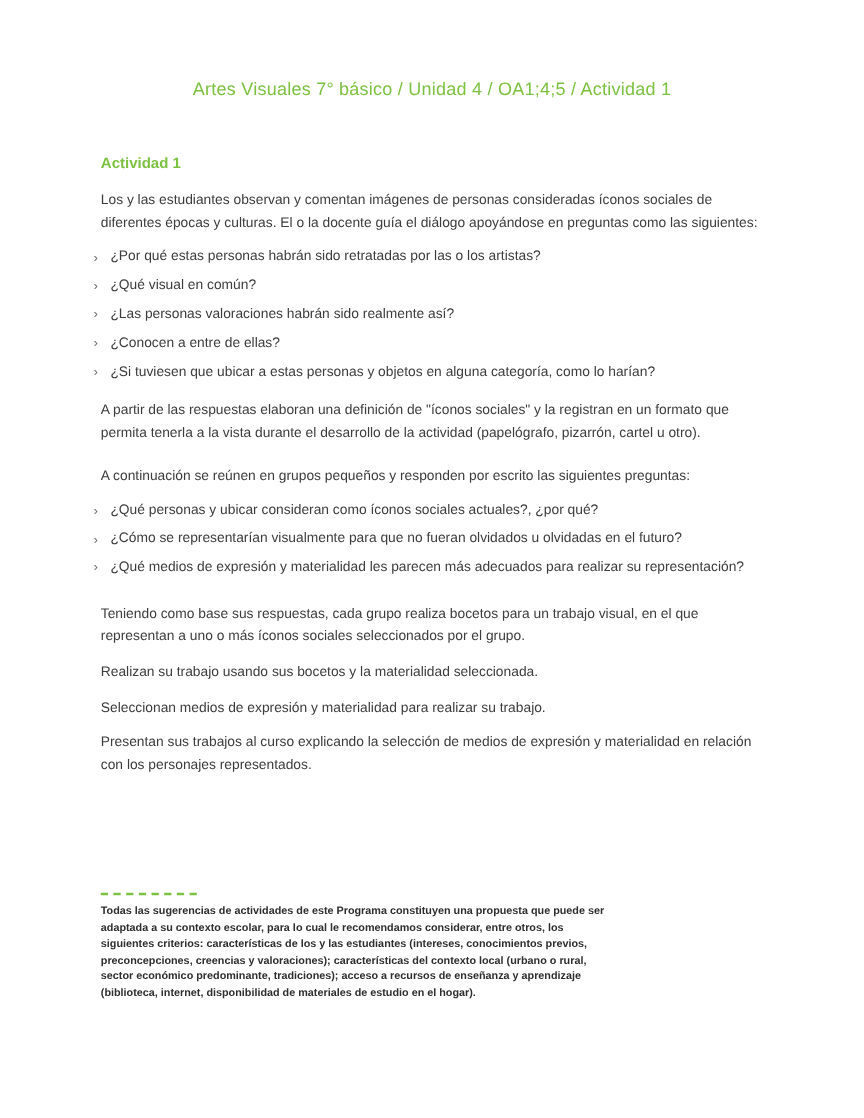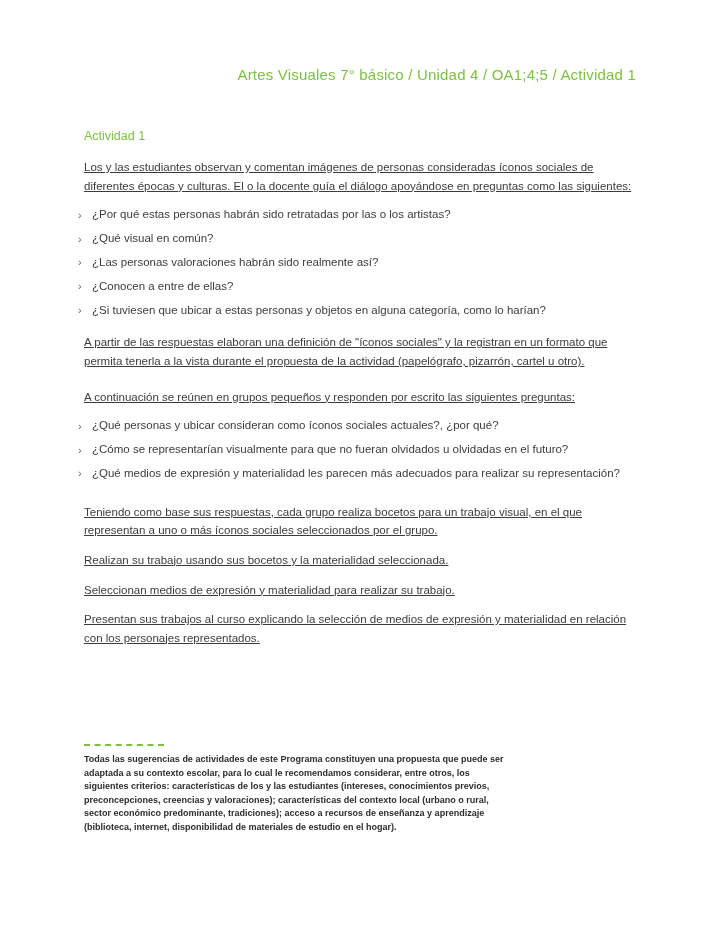--- a/index.html
+++ b/index.html
@@ -13,36 +13,35 @@
     overflow: hidden;
   }
   .page {
     padding: 66px 84px 0 84px;
     box-sizing: border-box;
   }
   .doc-title {
     color: #7dc142;
     font-size: 15px;
     font-weight: 400;
-    text-align: right;
+    text-align: center;
     margin: 0 0 46px 0;
     letter-spacing: 0.2px;
   }
   .activity-heading {
     color: #7dc142;
     font-size: 12.5px;
-    font-weight: 400;
+    font-weight: 700;
     margin: 0 0 15px 0;
   }
   .para {
     font-size: 11.5px;
     line-height: 1.62;
     margin: 0 0 11px 0;
     color: #3c3c3c;
-    text-decoration: underline;
   }
   .bullets {
     margin: 2px 0 14px 0;
   }
   .bullet {
     display: flex;
     align-items: flex-start;
     margin: 0 0 6px -6px;
     font-size: 11.5px;
     line-height: 1.55;
@@ -113,21 +112,21 @@
     <div class="bullet">
       <span class="marker">›</span>
       <span class="btext">¿Conocen a entre de ellas?</span>
     </div>
     <div class="bullet">
       <span class="marker">›</span>
       <span class="btext">¿Si tuviesen que ubicar a estas personas y objetos en alguna categoría, como lo harían?</span>
     </div>
   </div>
 
-  <p class="para">A partir de las respuestas elaboran una definición de "íconos sociales" y la registran en un formato que permita tenerla a la vista durante el propuesta de la actividad (papelógrafo, pizarrón, cartel u otro).</p>
+  <p class="para">A partir de las respuestas elaboran una definición de "íconos sociales" y la registran en un formato que permita tenerla a la vista durante el desarrollo de la actividad (papelógrafo, pizarrón, cartel u otro).</p>
 
   <div class="spacer-sm"></div>
 
   <p class="para">A continuación se reúnen en grupos pequeños y responden por escrito las siguientes preguntas:</p>
 
   <div class="bullets">
     <div class="bullet">
       <span class="marker">›</span>
       <span class="btext">¿Qué personas y ubicar consideran como íconos sociales actuales?, ¿por qué?</span>
     </div>

